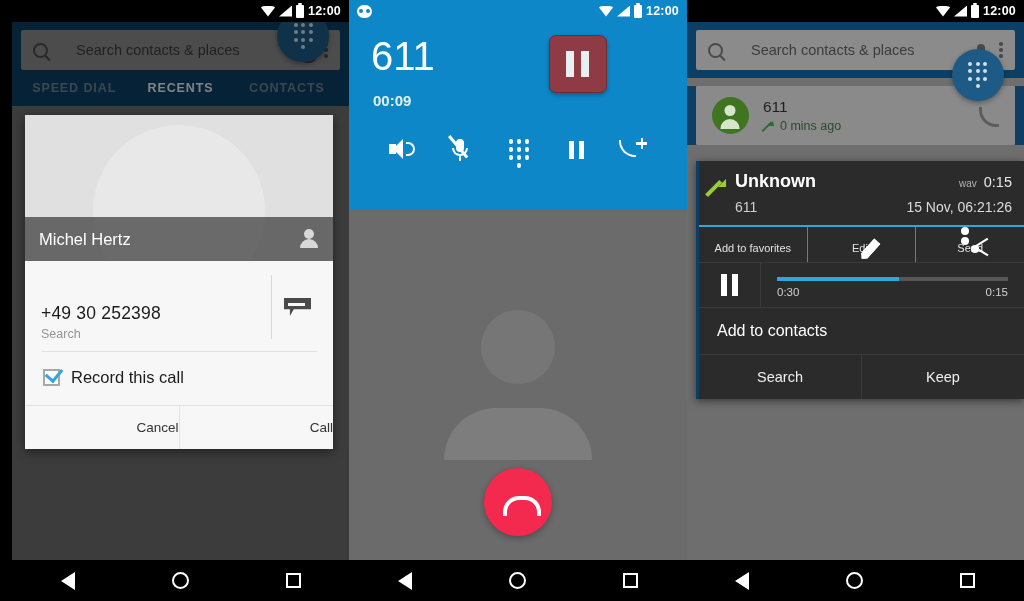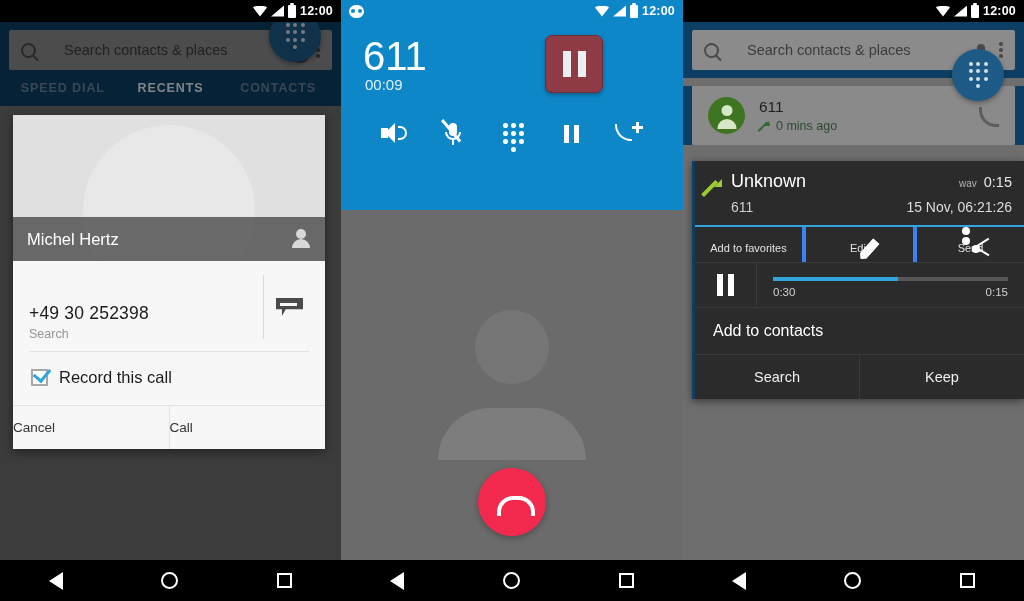--- a/index.html
+++ b/index.html
@@ -2,21 +2,21 @@
 <html><head>
 <meta charset="utf-8">
 <style>
   * { box-sizing: border-box; margin: 0; padding: 0; }
   html, body {
     width: 1024px; height: 601px;
     background: #000;
     font-family: "Liberation Sans", sans-serif;
     overflow: hidden;
   }
-  .screen-row { display: flex; width: 1024px; height: 601px; }
+  .screen-row { display: flex; width: 1024px; height: 601px; padding-left: 12px; }
   .panel { position: relative; height: 601px; overflow: hidden; background: #6e6e6e; }
   .panel-1 { width: 341px; }
   .panel-2 { width: 342px; }
   .panel-3 { width: 341px; }
 
   
   .statusbar {
     height: 22px; width: 100%;
     display: flex; align-items: center;
     padding: 0 8px;
@@ -188,29 +188,29 @@
   }
   .checkbox::after {
     content: ""; position: absolute; left: 1px; top: -3px;
     width: 13px; height: 8px;
     border-left: 3.5px solid #33a5dd; border-bottom: 3.5px solid #33a5dd;
     transform: rotate(-50deg);
   }
   .record-label { font-size: 16.5px; color: #1c1c1c; }
   .dialog-actions { display: flex; border-top: 1px solid #e2e2e2; background: #f7f7f7; }
   .dlg-btn {
-    flex: 1; text-align: left; padding: 14px 0;
+    flex: 1; text-align: right; padding: 14px 0;
     font-size: 13.5px; color: #333;
   }
   .dlg-btn + .dlg-btn { border-left: 1px solid #e2e2e2; }
 
   
   .call-top { background: #0e87c9; padding: 14px 0 0 0; position: relative; height: 188px; }
   .call-number { color: #fff; font-size: 40px; font-weight: 300; padding-left: 22px; line-height: 1; }
-  .call-timer { color: #e3f1fa; font-size: 15px; padding-left: 24px; margin-top: 0; }
+  .call-timer { color: #e3f1fa; font-size: 15px; padding-left: 24px; margin-top: 16px; font-weight: bold; }
   .rec-pause-btn {
     position: absolute; right: 80px; top: 13px;
     width: 58px; height: 58px; border-radius: 7px;
     background: #8e3b45; border: 1.5px solid #6e2c35;
     display: flex; align-items: center; justify-content: center; gap: 7px;
     box-shadow: 0 2px 4px rgba(0,0,0,.3);
   }
   .rec-pause-btn i { width: 8px; height: 26px; background: #eceff1; display: block; }
   .call-actions {
     display: flex; justify-content: space-around; align-items: center;
@@ -352,32 +352,32 @@
     content: ""; position: absolute; left: 1px; bottom: 1px;
     width: 20px; height: 4px; background: #9ccc33; transform: rotate(-45deg); transform-origin: left bottom;
   }
   .arrow-out-lg::after {
     content: ""; position: absolute; right: -1px; top: -1px;
     width: 0; height: 0;
     border-left: 8px solid transparent; border-bottom: 8px solid #9ccc33;
   }
   .rec-head-text { flex: 1; }
   .rec-line { display: flex; align-items: baseline; }
-  .rec-title { font-size: 18px; color: #fff; flex: 1; }
+  .rec-title { font-size: 18px; color: #fff; flex: 1; font-weight: bold; }
   .rec-sub { font-size: 14px; color: #cfcfcf; flex: 1; }
   .rec-format { font-size: 10px; color: #b4b4b4; margin-right: 7px; }
   .rec-dur { font-size: 14.5px; color: #e8e8e8; }
   .rec-date { font-size: 14px; color: #dcdcdc; }
   .rec-line.second { margin-top: 7px; }
   .rec-underline { height: 2px; background: #33a5dd; }
 
   .rec-actions { display: flex; }
   .rec-act {
     flex: 1; text-align: center; padding: 9px 0 8px 0;
-    border-right: 4px solid #3b82f6;
+    border-right: 1px solid #3b82f6;
   }
   .rec-act:last-child { border-right: none; }
   .rec-act-label { font-size: 11px; color: #e2e2e2; margin-top: 6px; }
   .ic-star {
     width: 26px; height: 25px; margin: 0 auto; background: #fff;
     clip-path: polygon(50% 0%, 62% 36%, 100% 37%, 70% 59%, 81% 96%, 50% 74%, 19% 96%, 30% 59%, 0 37%, 38% 36%);
   }
   .ic-pencil { width: 26px; height: 25px; margin: 0 auto; position: relative; }
   .ic-pencil::before {
     content: ""; position: absolute; left: 4px; top: 2px;

